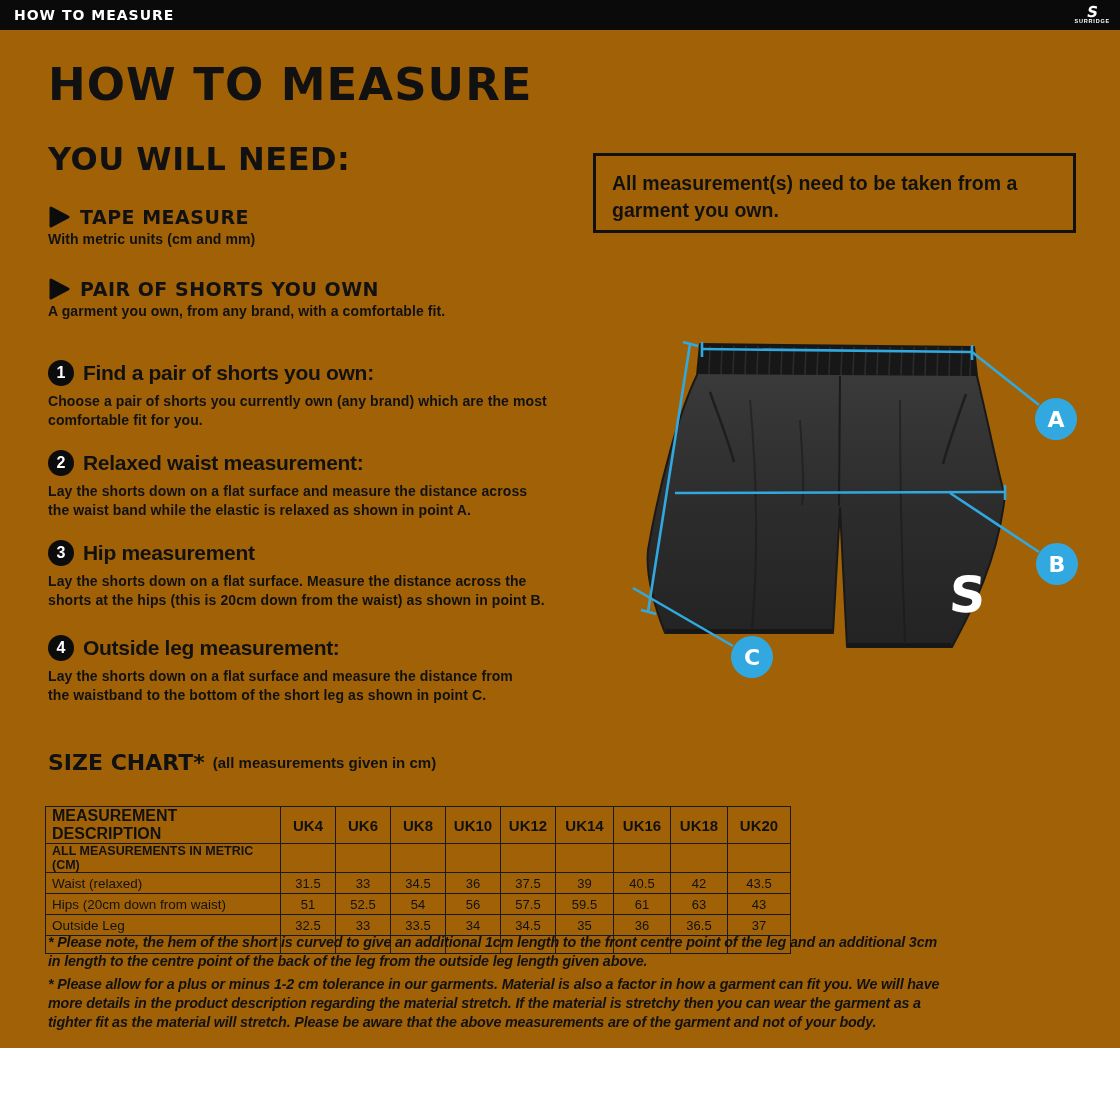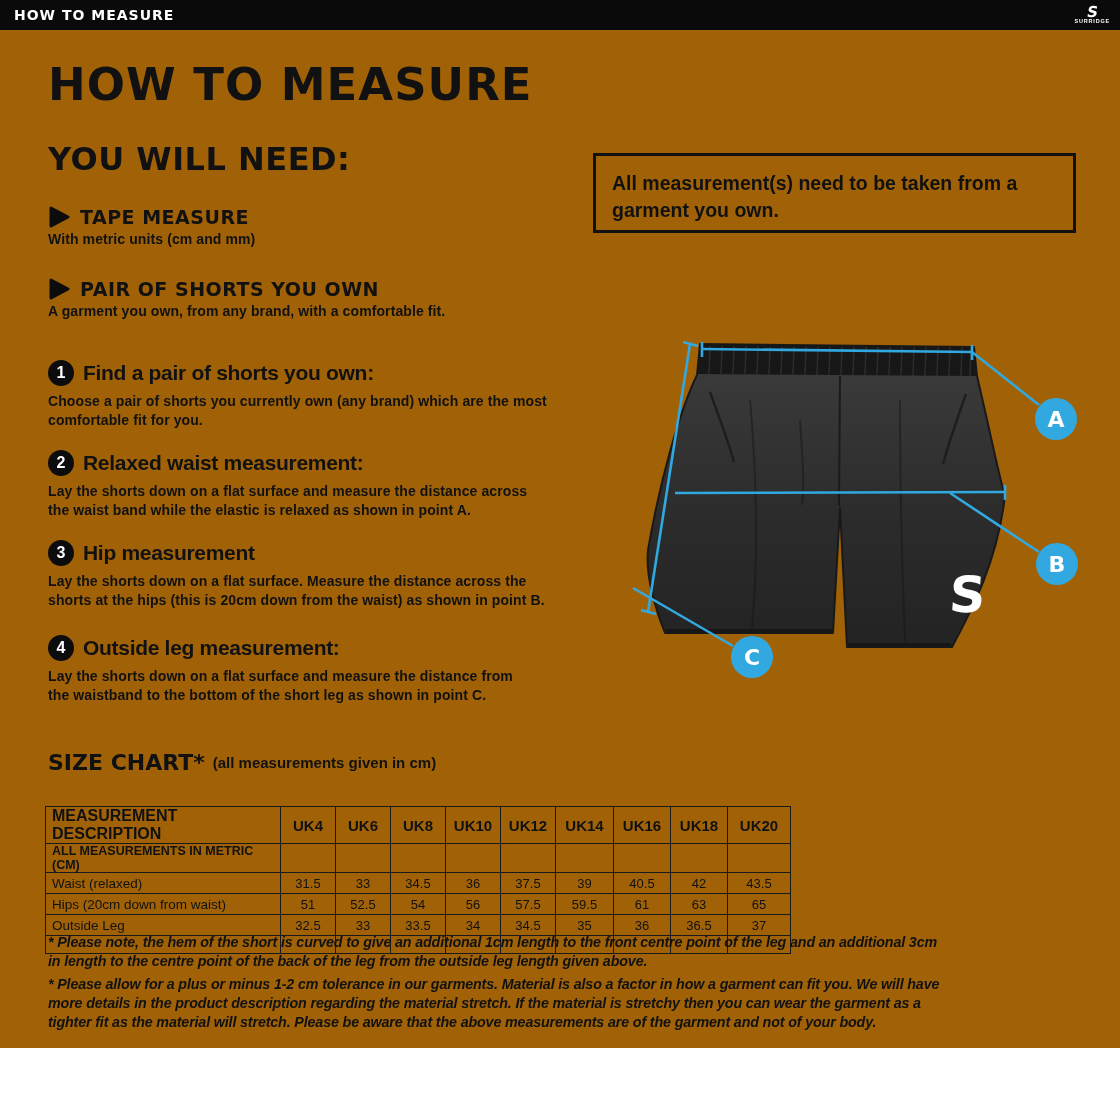--- a/index.html
+++ b/index.html
@@ -279,21 +279,21 @@
     <tr>
       <td class="lbl">Hips (20cm down from waist)</td>
       <td class="val">51</td>
       <td class="val">52.5</td>
       <td class="val">54</td>
       <td class="val">56</td>
       <td class="val">57.5</td>
       <td class="val">59.5</td>
       <td class="val">61</td>
       <td class="val">63</td>
-      <td class="val">65</td>
+      <td class="val">43</td>
     </tr>
     <tr>
       <td class="lbl">Outside Leg</td>
       <td class="val">32.5</td>
       <td class="val">33</td>
       <td class="val">33.5</td>
       <td class="val">34</td>
       <td class="val">34.5</td>
       <td class="val">35</td>
       <td class="val">36</td>

